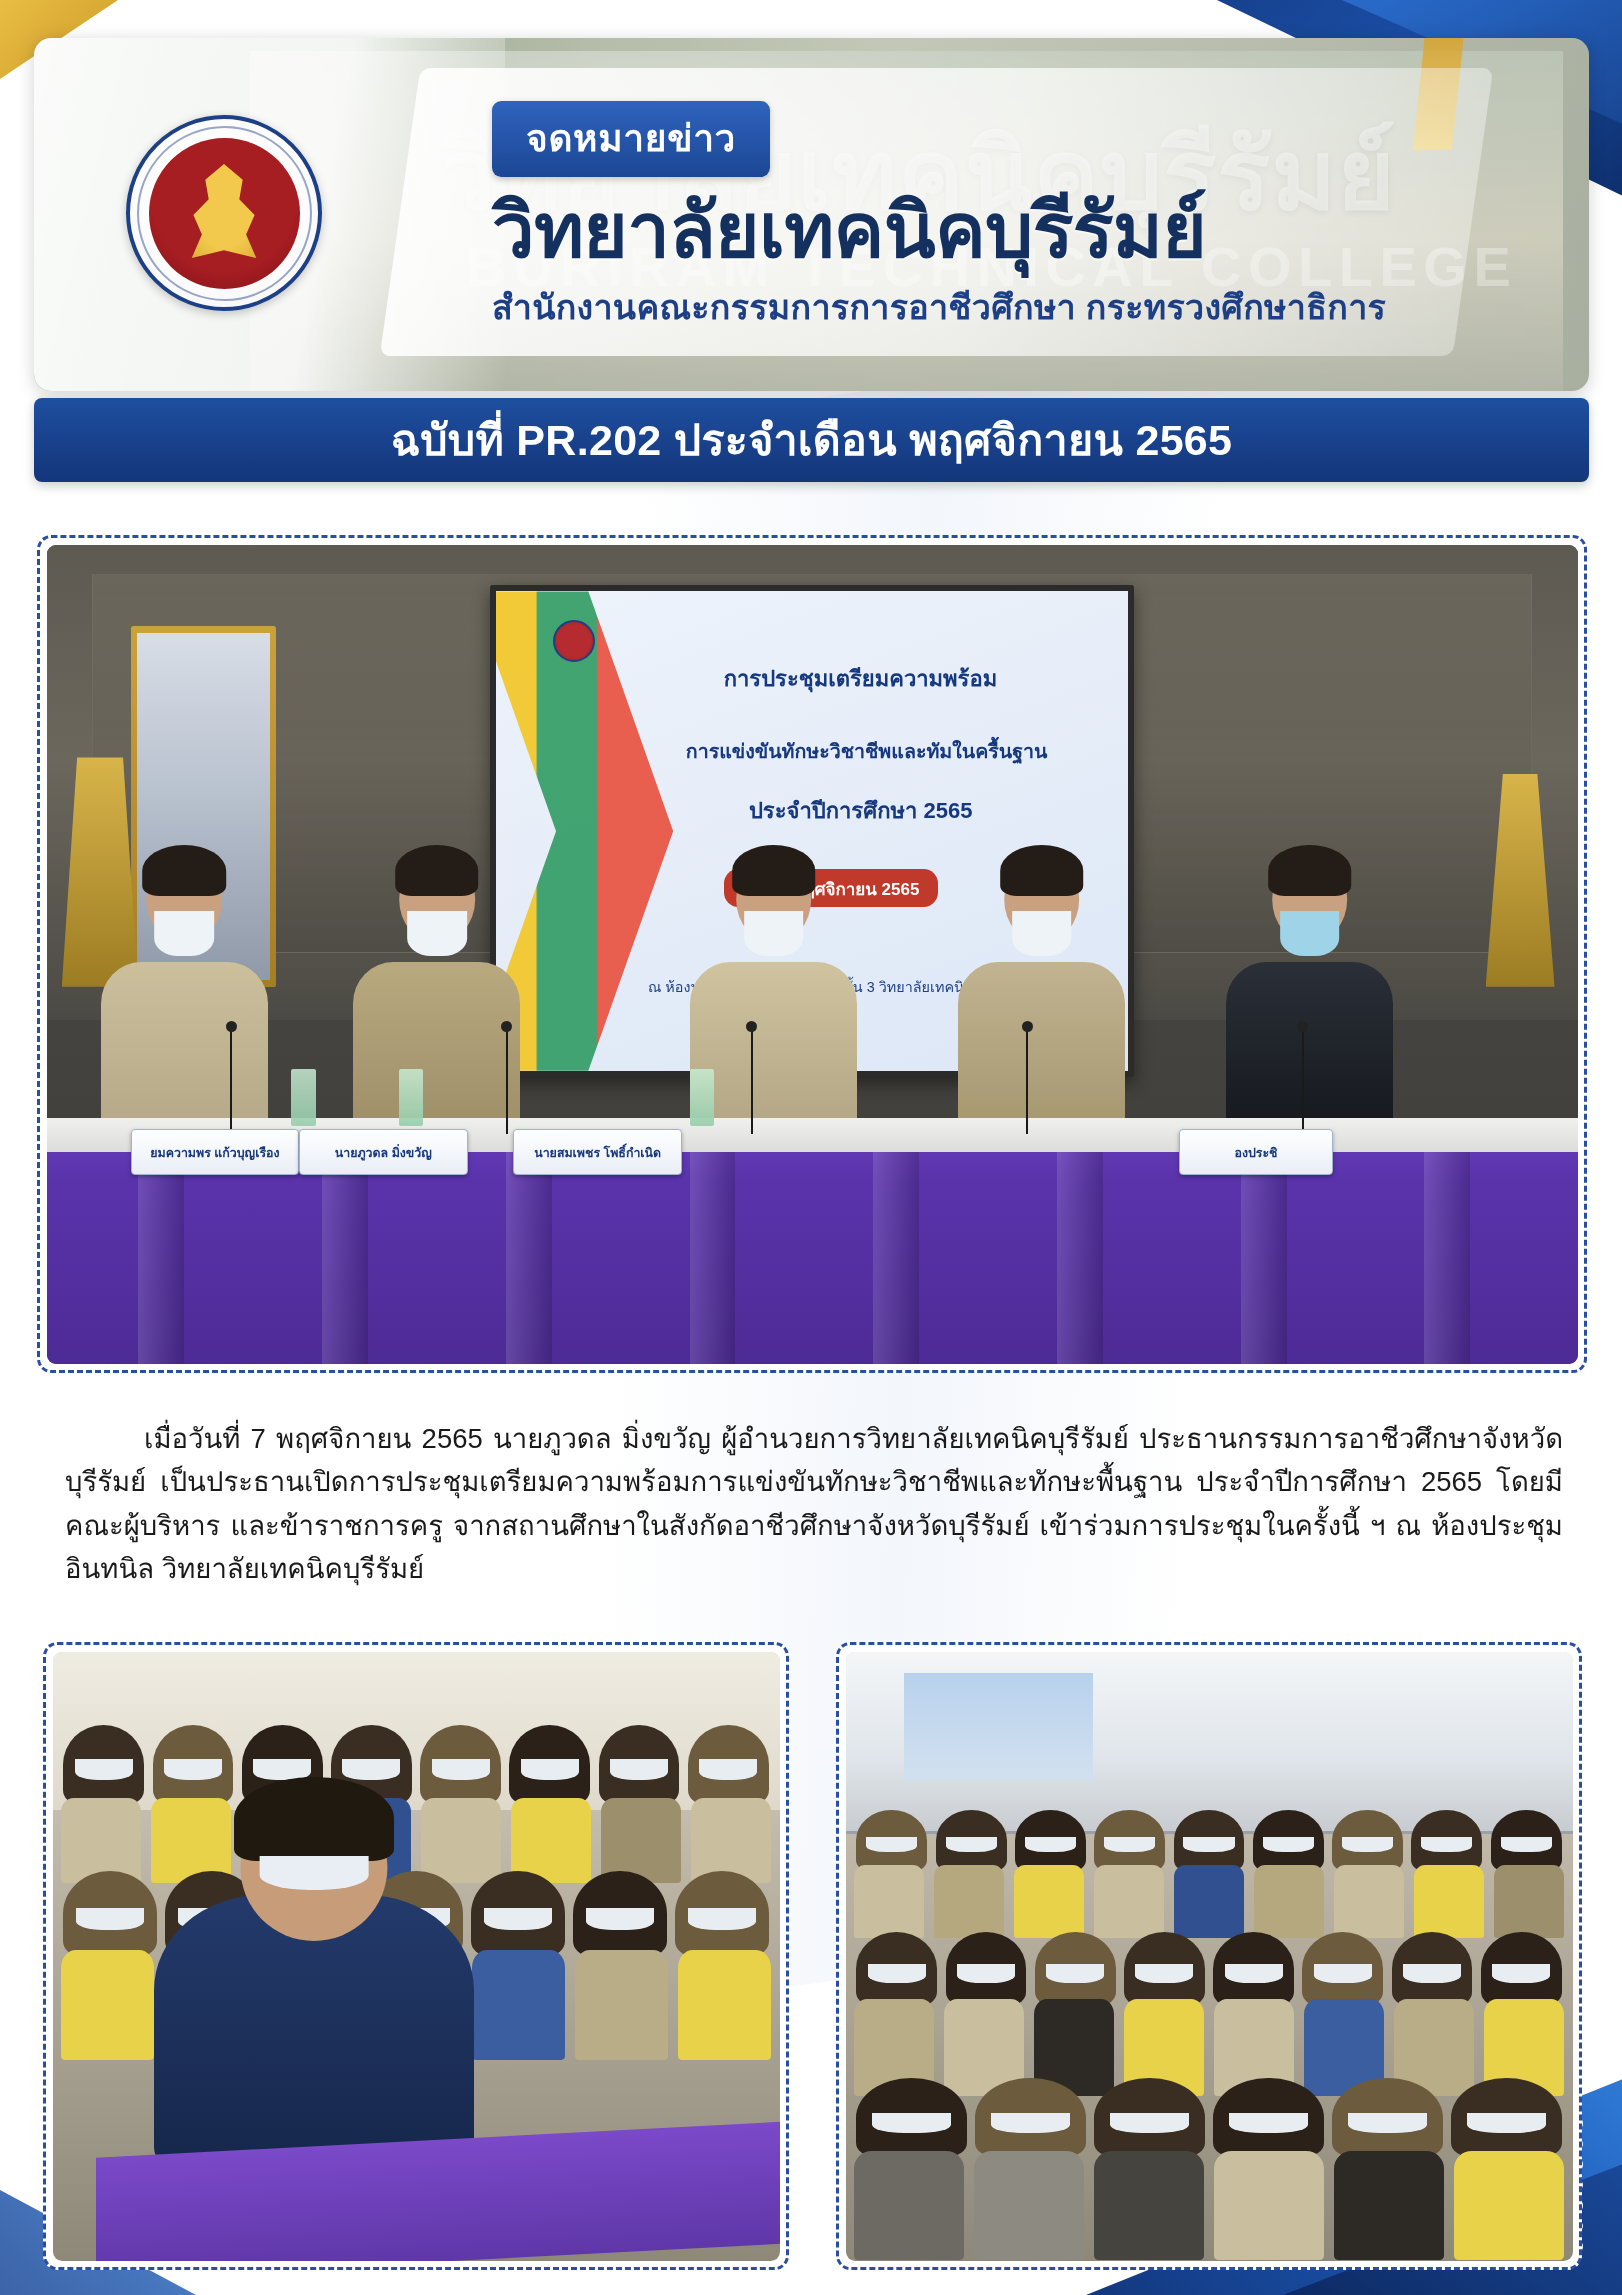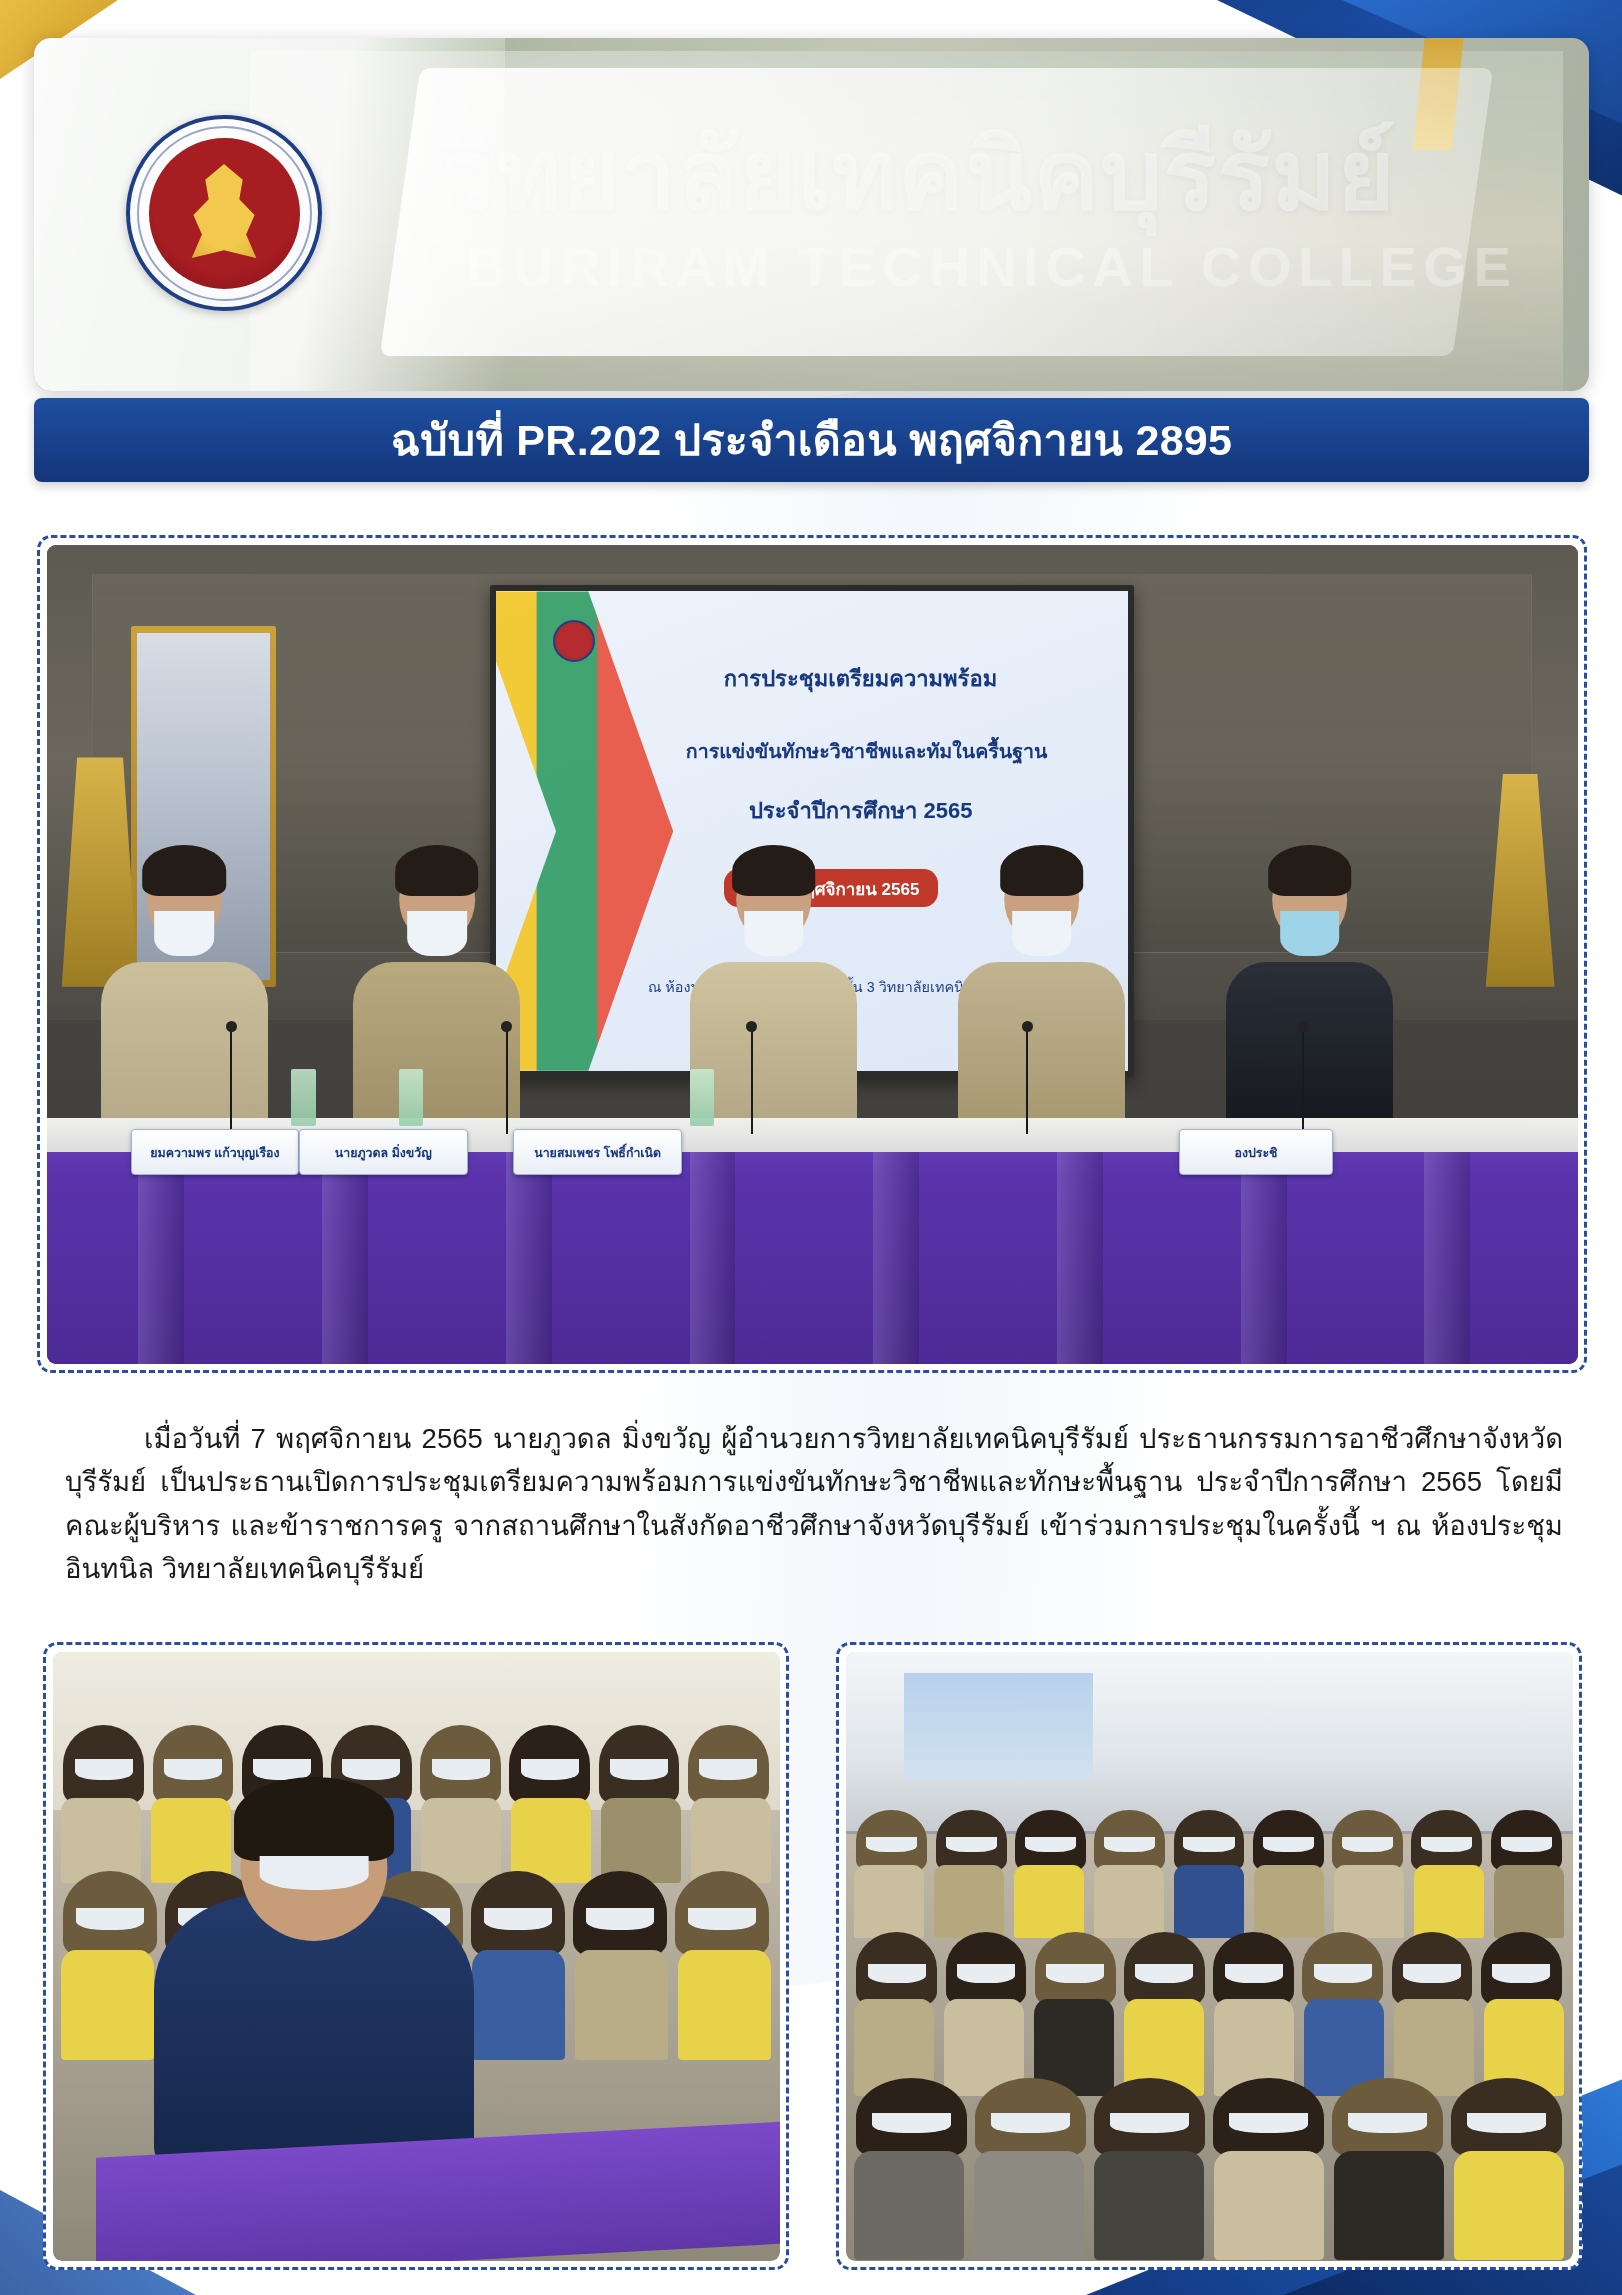--- a/index.html
+++ b/index.html
@@ -448,24 +448,29 @@
     <div class="ghost-text">วิทยาลัยเทคนิคบุรีรัมย์</div>
     <div class="ghost-text2">BURIRAM TECHNICAL COLLEGE</div>
     <div class="hdr-white-panel"></div>
     <div class="hdr-left-wedge"></div>
 
     <div class="logo">
       <div class="logo-ring-text"></div>
       <div class="logo-inner"></div>
     </div>
 
+    <div class="hdr-texts">
+      <div class="badge-news">จดหมายข่าว</div>
+      <div class="hdr-title">วิทยาลัยเทคนิคบุรีรัมย์</div>
+      <div class="hdr-sub">สำนักงานคณะกรรมการการอาชีวศึกษา กระทรวงศึกษาธิการ</div>
+    </div>
   </div>
 
   <div class="issue-bar">
-    <span>ฉบับที่ PR.202 ประจำเดือน พฤศจิกายน 2895</span>
+    <span>ฉบับที่ PR.202 ประจำเดือน พฤศจิกายน 2565</span>
   </div>
 
   <div class="photo-frame" id="photo-main">
     <div class="photo-inner">
       <div class="scene-main">
         <div class="wall">
             <div class="wall-panel"></div>
           </div>
 
         <div class="portrait">

